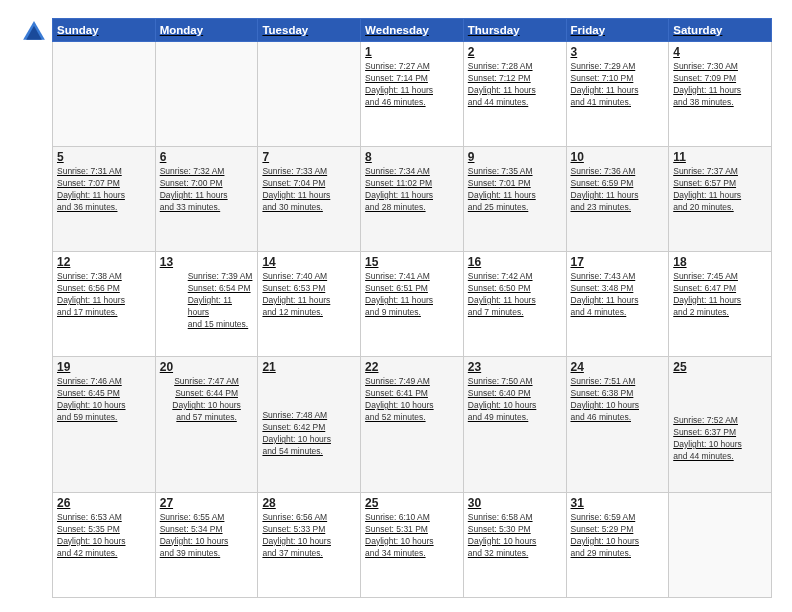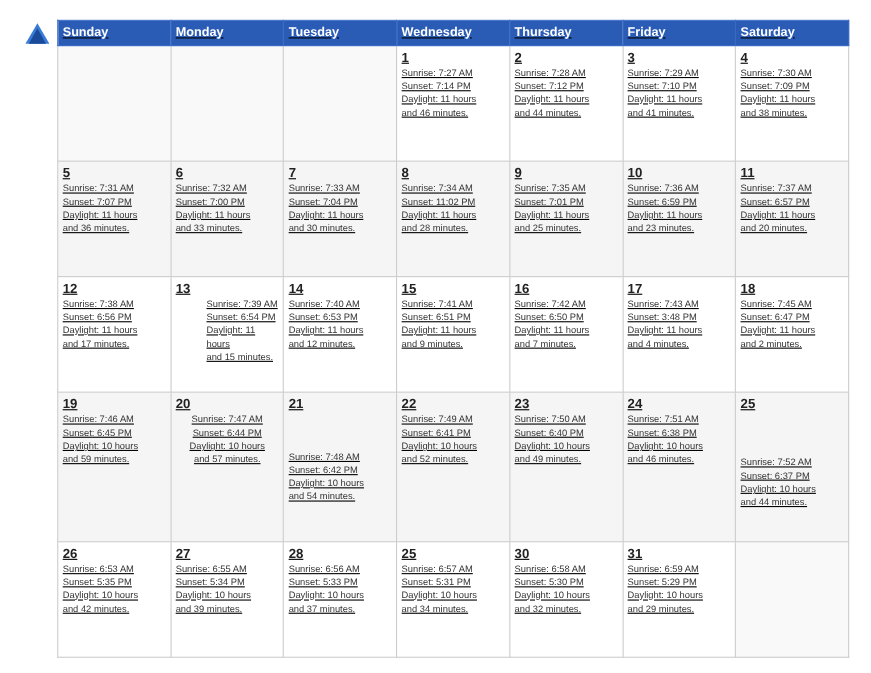--- a/index.html
+++ b/index.html
@@ -339,21 +339,21 @@
           </td>
           <td>
             <span class="day-num">28</span>
             <div class="day-info" style="white-space: pre-line;">Sunrise: 6:56 AM
 Sunset: 5:33 PM
 Daylight: 10 hours
 and 37 minutes.</div>
           </td>
           <td>
             <span class="day-num">25</span>
-            <div class="day-info" style="white-space: pre-line;">Sunrise: 6:57 AM
+            <div class="day-info" style="white-space: pre-line;">Sunrise: 6:10 AM
 Sunset: 5:31 PM
 Daylight: 10 hours
 and 34 minutes.</div>
           </td>
           <td>
             <span class="day-num">30</span>
             <div class="day-info" style="white-space: pre-line;">Sunrise: 6:58 AM
 Sunset: 5:30 PM
 Daylight: 10 hours
 and 32 minutes.</div>

